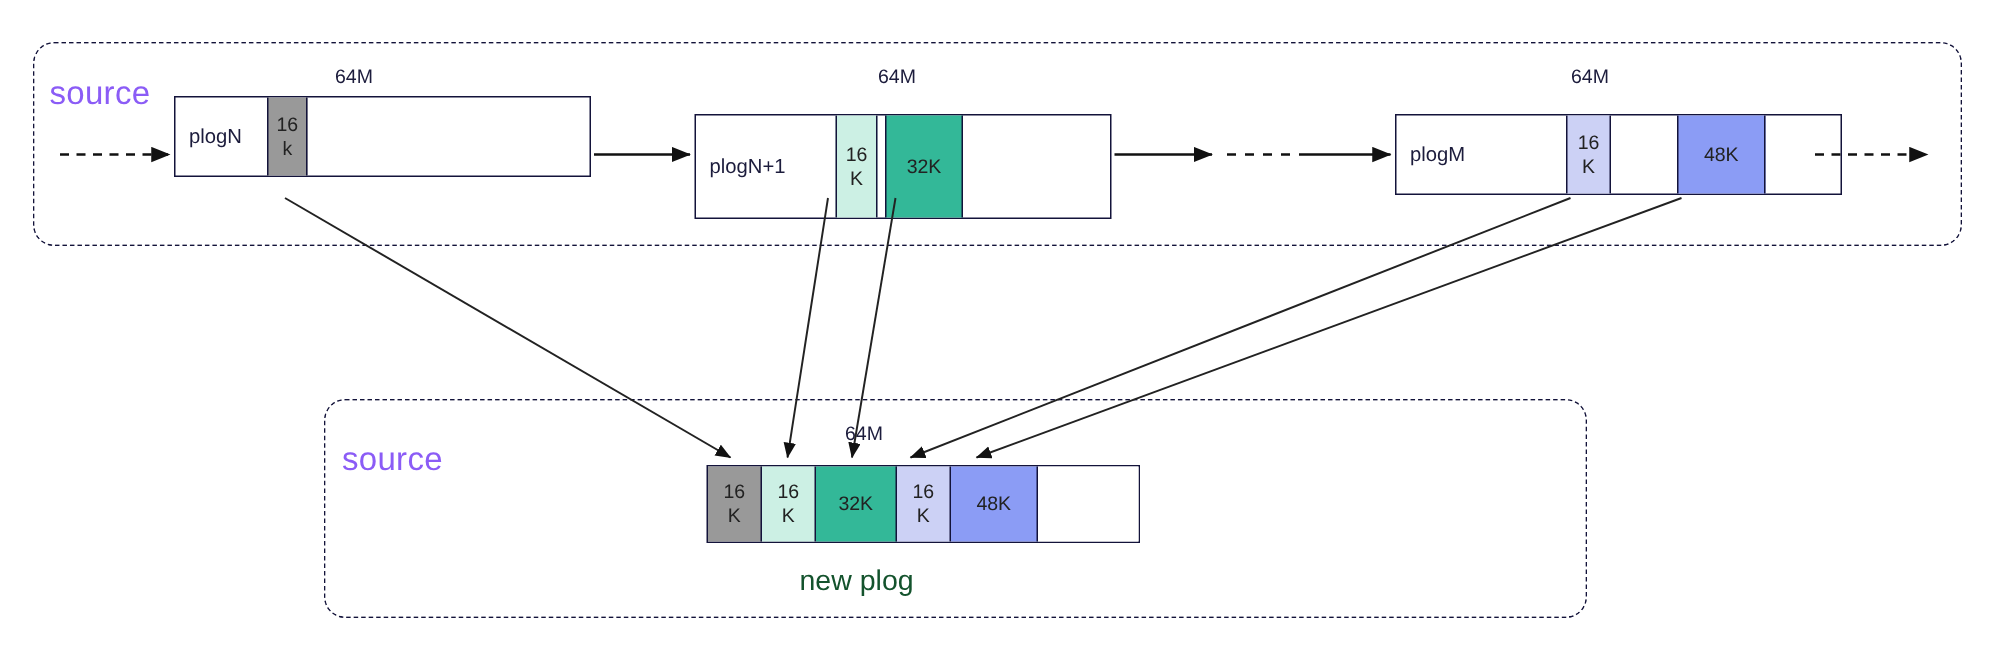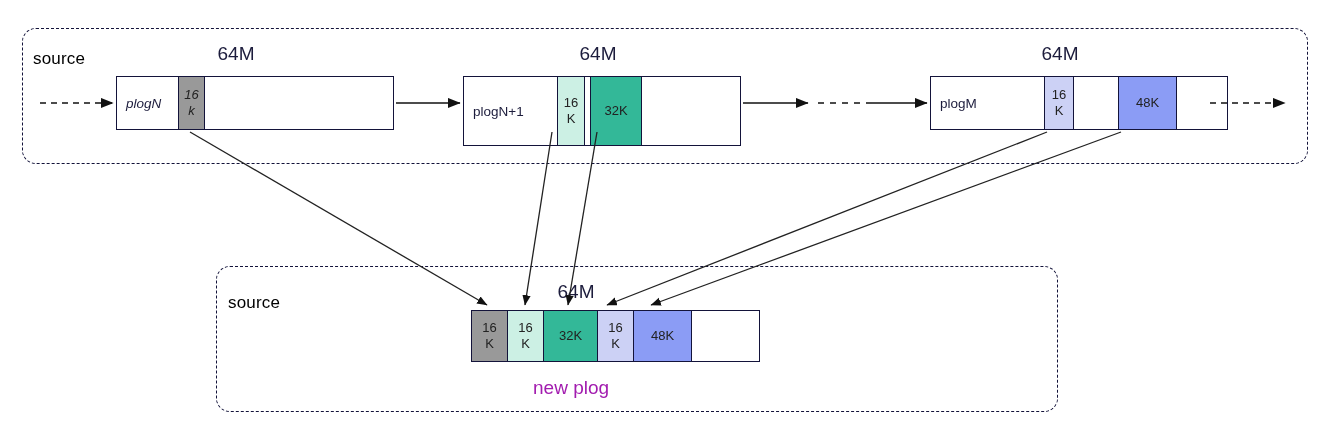--- a/index.html
+++ b/index.html
@@ -20,28 +20,28 @@
   }
   .dashed-container {
     position: absolute;
     border: 1.6px dashed #13133a;
     border-radius: 14px;
     box-sizing: border-box;
     background: transparent;
   }
   .container-label {
     position: absolute;
-    font-size: 17px;
-    color: #000000;
+    font-size: 22px;
+    color: #8b5cf6;
     letter-spacing: .2px;
     white-space: nowrap;
   }
   .size-label {
     position: absolute;
-    font-size: 19px;
+    font-size: 13px;
     color: #1c1c3c;
     white-space: nowrap;
     text-align: center;
   }
   .plog-block {
     position: absolute;
     box-sizing: border-box;
     border: 1.6px solid #13133a;
     background: #ffffff;
   }
@@ -88,42 +88,42 @@
     line-height: 1.22;
     text-align: center;
     white-space: pre-line;
   }
   .tseg:last-child {
     border-right: none;
   }
   .newplog-label {
     position: absolute;
     font-size: 19px;
-    color: #a21caf;
+    color: #14532d;
     white-space: nowrap;
   }
   svg.overlay {
     position: absolute;
     left: 0;
     top: 0;
     width: 1331px;
     height: 431px;
     pointer-events: none;
   }
 </style>
 </head>
 <body>
 
 <div id="canvas">
 
   <div class="dashed-container" style="left:22px; top:28px; width:1286px; height:136px;"></div>
   <div class="container-label" style="left:33px; top:49px;">source</div>
 
   <div class="size-label" style="left:176px; top:43px; width:120px;">64M</div>
-  <div class="plog-block" style="left:116px; top:76px; width:278px; height:54px;font-style:italic;">
+  <div class="plog-block" style="left:116px; top:64px; width:278px; height:54px;">
     <span class="plog-name">plogN</span>
     <div class="seg" style="left:61px; width:27px; background:#999999;">16
 k</div>
   </div>
 
   <div class="size-label" style="left:538px; top:43px; width:120px;">64M</div>
   <div class="plog-block" style="left:463px; top:76px; width:278px; height:70px;">
     <span class="plog-name">plogN+1</span>
     <div class="seg" style="left:93px; width:28px; background:#ccf0e4;">16
 K</div>

